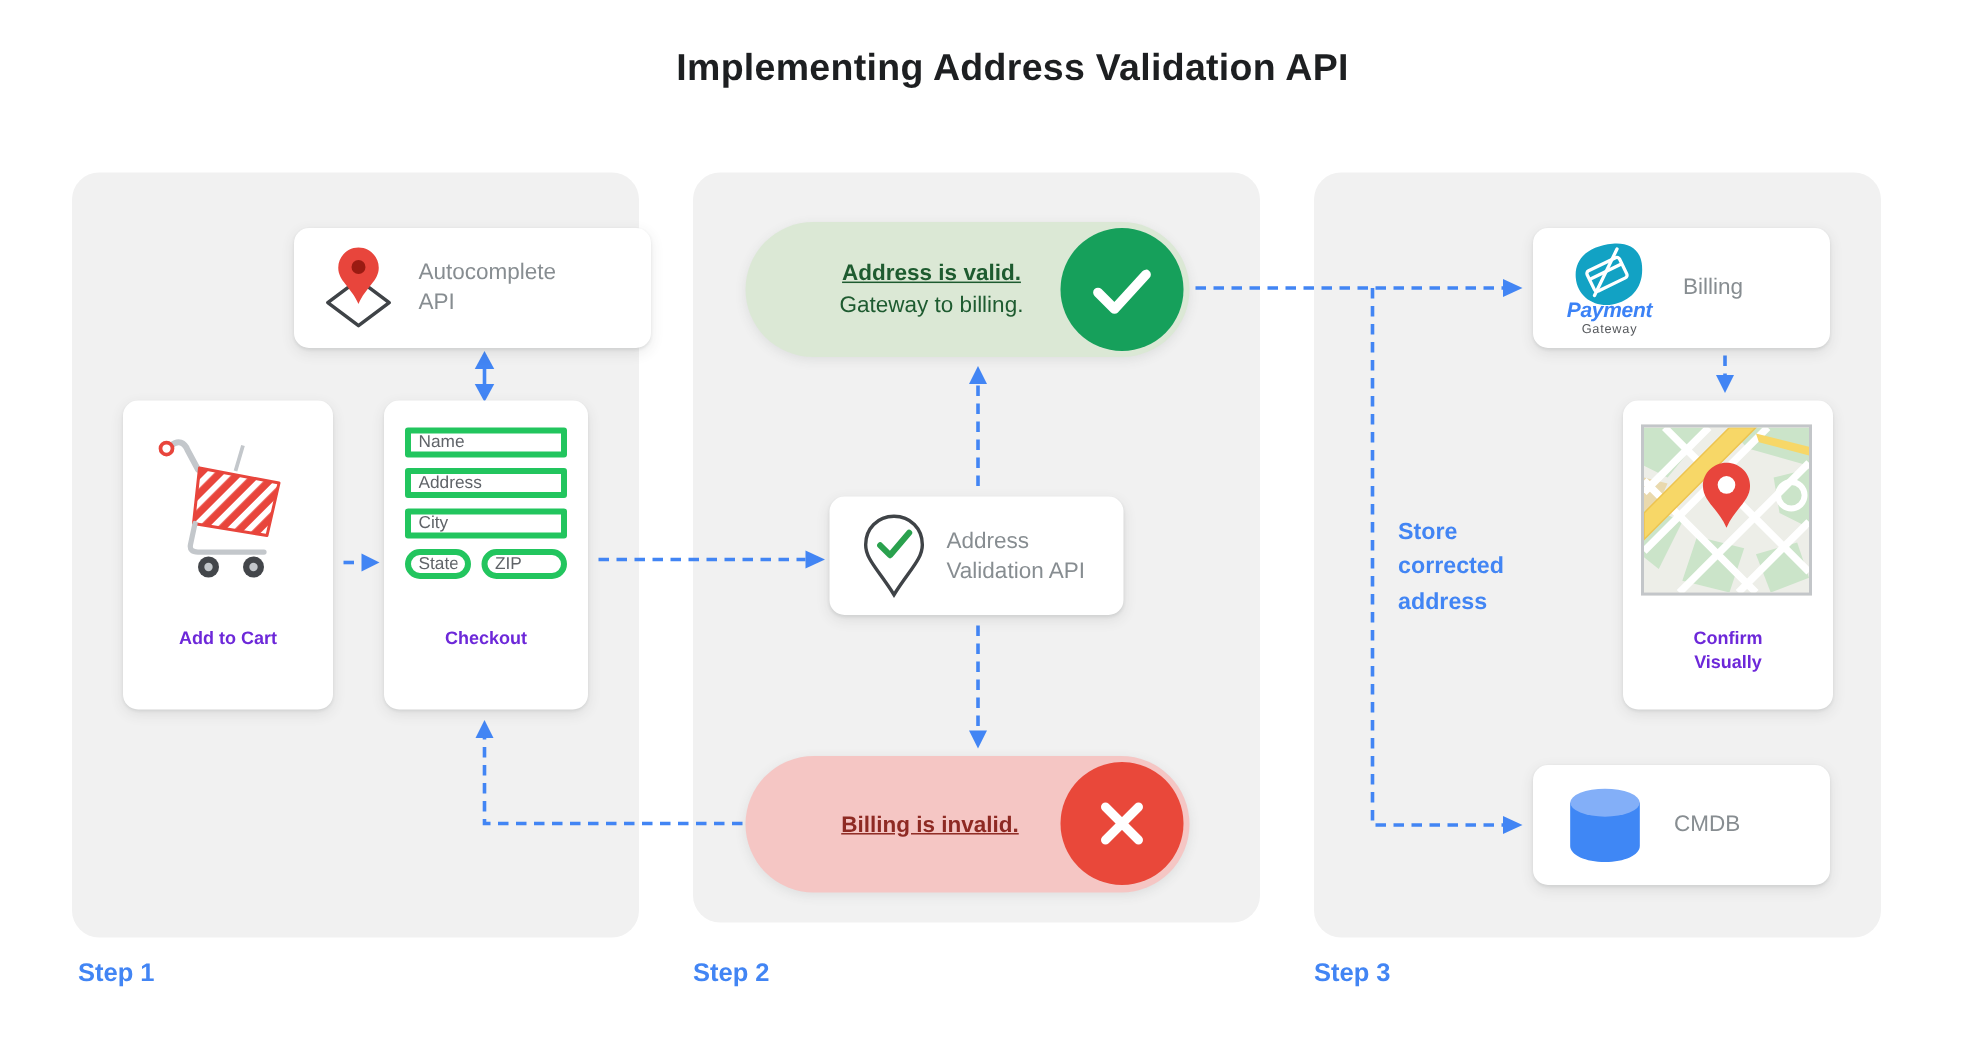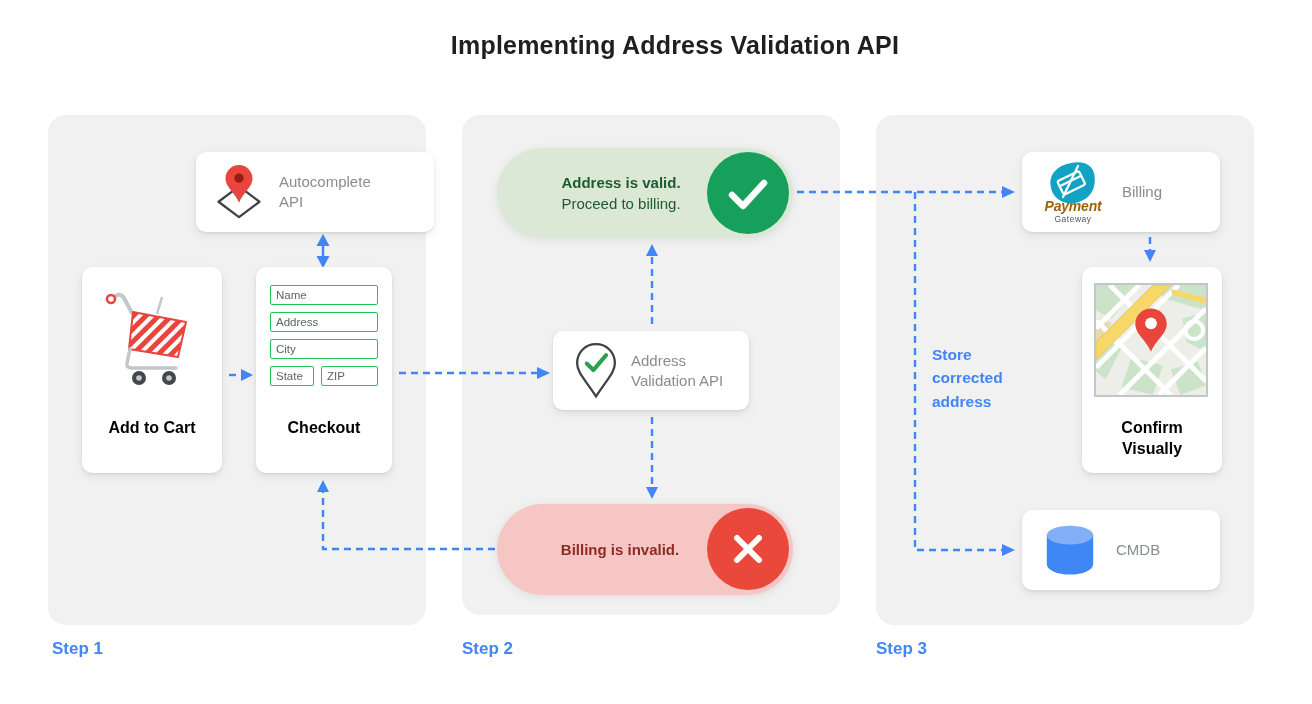--- a/index.html
+++ b/index.html
@@ -18,47 +18,47 @@
   .connectors { position:absolute; left:0; top:0; width:1312px; height:704px; pointer-events:none; }
   .card {
     position:absolute; background:#fff; border-radius:10px;
     box-shadow:0 1px 2px rgba(60,64,67,.10), 0 3px 9px rgba(60,64,67,.11);
   }
   .api-card { display:flex; align-items:center; }
   .icon { display:flex; flex:none; }
   .api-label { color:var(--card-text,#878d91); font-size:15px; line-height:1.32; }
   .big-label {
     position:absolute; top:151px; left:0; right:0; text-align:center;
-    font-weight:700; font-size:16px; color:#000000; line-height:1.3;
+    font-weight:700; font-size:12px; color:#6d28d9; line-height:1.3;
   }
   .big-label.two-line { left:28px; right:28px; }
   .cart-wrap { position:absolute; top:20px; left:50%; transform:translateX(-50%); }
   .checkout-fields { padding:18px 14px 0; }
   .field {
-    display:block; width:100%; height:20px; border:1px solid #22c55e; border-radius:2px;
+    display:block; width:100%; height:20px; border:4px solid #22c55e; border-radius:2px;
     background:#fff; font-size:11.5px; color:#5f6368; padding:0 5px; margin-bottom:7px;
     font-family:inherit;
   }
   .field::placeholder { color:#5f6368; opacity:1; }
   .field-row { display:flex; gap:7px; }
-  .field-row .field { margin-bottom:0; }
+  .field-row .field { margin-bottom:0;border-radius:10px; }
   .field-state { width:44px; flex:none; }
   .field-zip { flex:1; }
   .pill { position:absolute; border-radius:46px; box-shadow:0 2px 8px rgba(60,64,67,.10); }
   .pill-text {
     position:absolute; left:26px; top:50%; transform:translateY(-50%);
     width:196px; text-align:center; font-size:15px; line-height:1.42;
   }
-  .pill-text .bold { font-weight:700; display:block; }
+  .pill-text .bold { font-weight:700; display:block;text-decoration:underline; }
   .pill-circle {
     position:absolute; top:4px; right:4px; width:82px; height:82px; border-radius:50%;
     display:flex; align-items:center; justify-content:center;
   }
   .pg-logo { display:flex; flex-direction:column; align-items:center; width:82px; flex:none; }
-  .pg-title { font-size:14px; font-weight:700; font-style:italic; color:#a16207; margin-top:-7px; letter-spacing:-.2px; }
+  .pg-title { font-size:14px; font-weight:700; font-style:italic; color:#3b82f6; margin-top:-7px; letter-spacing:-.2px; }
   .pg-sub { font-size:8.5px; color:#55585c; letter-spacing:.5px; }
   .map-box {
     position:absolute; left:12px; top:16px; width:114px; height:114px;
     border:2px solid #c3c6c9; background:#edeee8; overflow:hidden;
   }
   .store-note {
     position:absolute; left:932px; top:343px; width:100px;
     font-size:15.5px; font-weight:700; line-height:1.5;
     color:var(--accent-blue,#4285f4);
   }
@@ -159,21 +159,21 @@
       <input class="field field-state" placeholder="State" style="">
       <input class="field field-zip" placeholder="ZIP" style="">
     </div>
   </div>
   <div class="big-label">Checkout</div>
 </div>
 
 <div class="pill" style="left:497px;top:148px;width:296px;height:90px;background:var(--valid-green-bg,#dbe8d5)">
   <div class="pill-text" style="color:var(--valid-green-text,#1e5b30)">
     <span class="bold">Address is valid.</span>
-    <span>Proceed to billing.</span>
+    <span>Gateway to billing.</span>
   </div>
   <div class="pill-circle" style="background:var(--valid-green,#16a05b)">
     <svg width="82" height="82" viewBox="0 0 82 82">
       <polyline points="25,43 36,54 57,31" fill="none" stroke="#ffffff" stroke-width="6.5" stroke-linecap="round" stroke-linejoin="round"></polyline>
     </svg>
   </div>
 </div>
 
 <div class="card api-card" style="left:553px;top:331px;width:196px;height:79px;padding-left:20px;gap:12px">
   <span class="icon">

